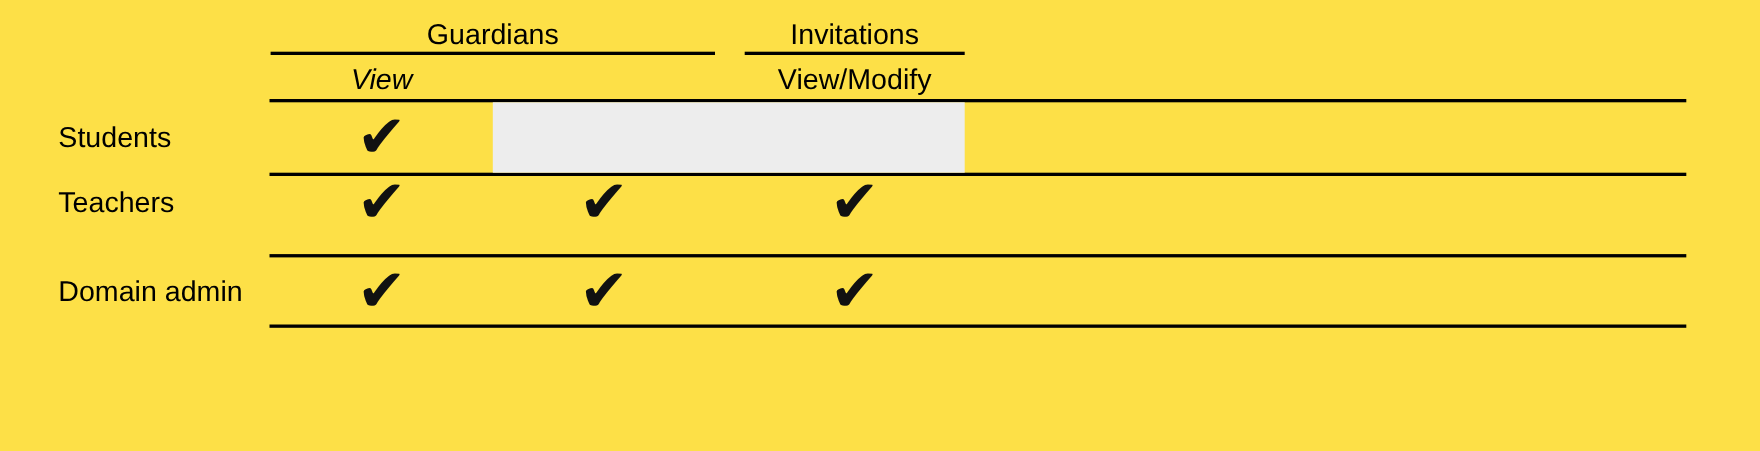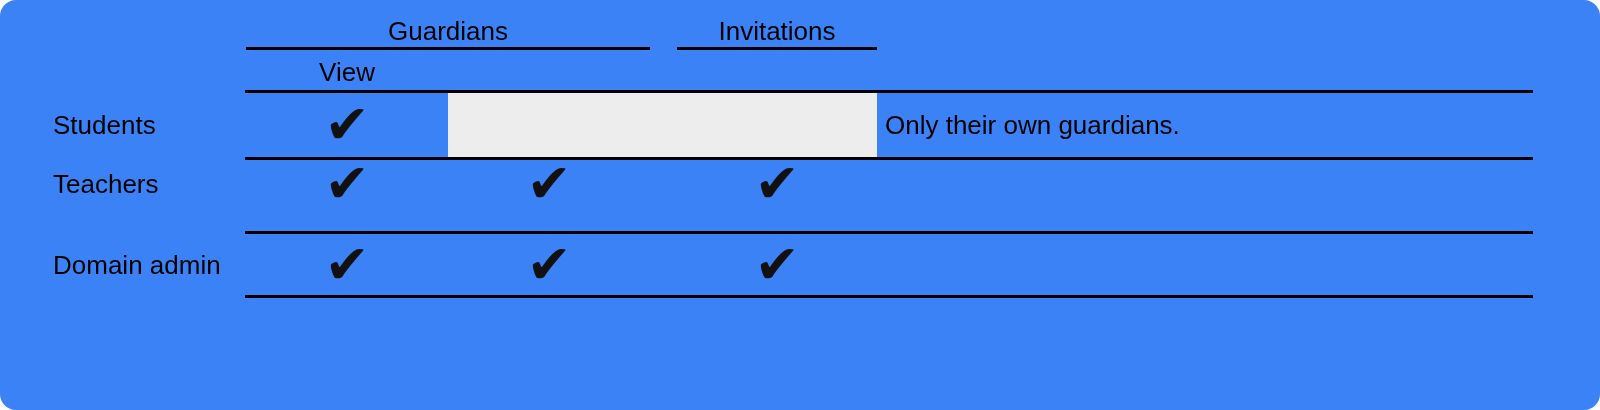--- a/index.html
+++ b/index.html
@@ -4,31 +4,30 @@
 <style>
   html, body {
     margin: 0;
     padding: 0;
     background: #ffffff;
   }
   .canvas {
     position: relative;
     width: 1600px;
     height: 410px;
-    background: #3b82f6;
+    background: #fde047;
     color: #000000;
     font-family: "Liberation Sans", "DejaVu Sans", sans-serif;
     font-size: 26px;
     overflow: hidden;
-    border-radius: 16px;
   }
   .abs { position: absolute; }
 
   
-  .col-view        { left: 246px; width: 202px; }
+  .col-view        { left: 246px; width: 202px; font-style: italic; }
   .col-modify      { left: 448px; width: 202px; }
   .col-invitations { left: 677px; width: 200px; }
 
   
   .group-label { top: 16px; text-align: center; }
   .group-label-guardians { left: 246px; width: 404px; }
   .group-label-invitations { left: 677px; width: 200px; }
   .group-rule { top: 47px; height: 3px; background: #000000; }
   .group-rule-guardians { left: 246px; width: 404px; }
   .group-rule-invitations { left: 677px; width: 200px; }
@@ -87,39 +86,39 @@
 <body>
 
 <div class="canvas">
 
   <div class="abs group-label group-label-guardians">Guardians</div>
   <div class="abs group-label group-label-invitations">Invitations</div>
   <div class="abs group-rule group-rule-guardians"></div>
   <div class="abs group-rule group-rule-invitations"></div>
 
   <div class="abs col-header col-view">View</div>
+  <div class="abs col-header col-invitations">View/Modify</div>
 
   <div class="abs rule rule-1"></div>
   <div class="abs rule rule-2"></div>
   <div class="abs rule rule-3"></div>
   <div class="abs rule rule-4"></div>
 
   <div class="abs role-row row-students">
     <div class="abs restricted-block"></div>
     <div class="abs role-label">Students</div>
     <div class="abs cell col-view">
       <span class="check">✔</span>
     </div>
     <div class="abs cell col-modify">
       <span class="check"></span>
     </div>
     <div class="abs cell col-invitations">
       <span class="check"></span>
     </div>
-    <div class="abs cell-note">Only their own guardians.</div>
   </div>
 
   <div class="abs role-row row-teachers">
     <div class="abs role-label">Teachers</div>
     <div class="abs cell col-view">
       <span class="check">✔</span>
     </div>
     <div class="abs cell col-modify">
       <span class="check">✔</span>
     </div>

